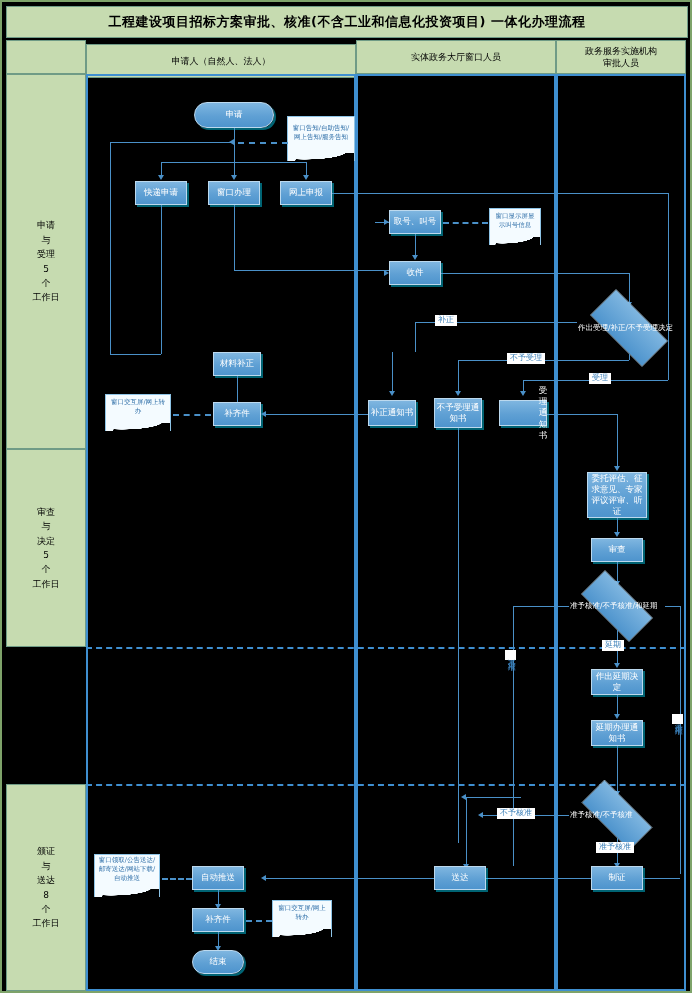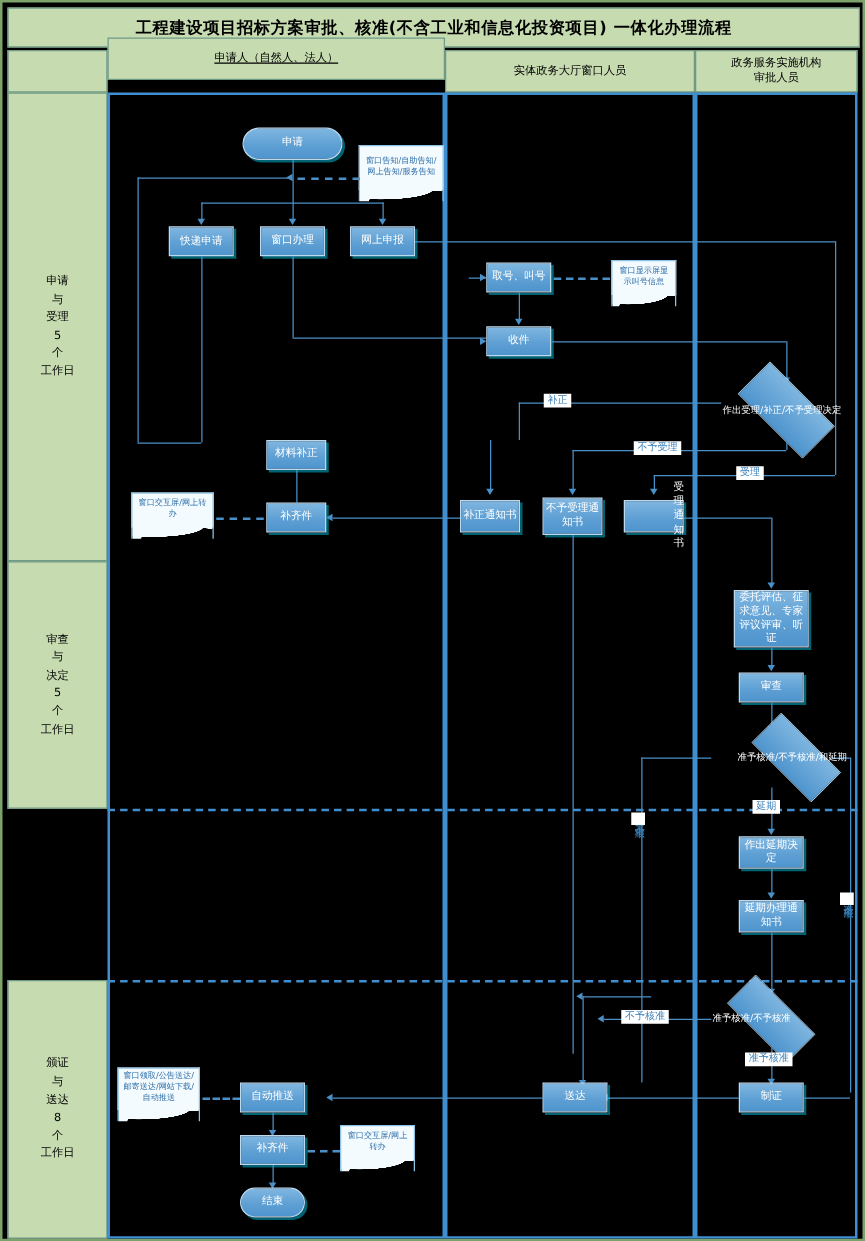--- a/index.html
+++ b/index.html
@@ -17,21 +17,21 @@
     display:flex;align-items:center;justify-content:center;
     font-size:13px;font-weight:bold;color:#000;letter-spacing:.5px;
   }
   .colhead{
     position:absolute;height:34px;background:#c6dbb0;
     border:1px solid #6f9b86;
     display:flex;align-items:center;justify-content:center;text-align:center;
     font-size:9px;color:#000;line-height:1.35;box-sizing:border-box;
   }
   .ch-blank{left:4px;top:38px;width:80px;}
-  .ch-a{left:84px;top:28px;width:270px;text-decoration:underline;}
+  .ch-a{left:84px;top:42px;width:270px;}
   .ch-b{left:354px;top:38px;width:200px;}
   .ch-c{left:554px;top:38px;width:130px;}
   
   .stage{
     position:absolute;left:4px;width:80px;background:#c6dbb0;
     border:1px solid #6f9b86;box-sizing:border-box;
     display:flex;align-items:center;justify-content:center;text-align:center;
     font-size:9px;color:#000;line-height:1.6;padding:2px;
   }
   .stage.small{font-size:8.5px;line-height:1.5;}
@@ -127,21 +127,21 @@
   <div class="arw l" style="left:227px;top:137px;"></div>
 
   <div class="ln lnh" style="left:159px;top:160px;width:146px;"></div>
   <div class="ln lnv" style="left:232px;top:140px;height:35px;"></div>
   <div class="ln lnv" style="left:159px;top:160px;height:15px;"></div>
   <div class="ln lnv" style="left:304px;top:160px;height:15px;"></div>
   <div class="arw d" style="left:155.5px;top:173px;"></div>
   <div class="arw d" style="left:228.5px;top:173px;"></div>
   <div class="arw d" style="left:300.5px;top:173px;"></div>
 
-  <div class="node" style="left:133px;top:179px;width:52px;height:24px;font-family:Liberation Serif, serif;">快递申请</div>
+  <div class="node" style="left:133px;top:179px;width:52px;height:24px;">快递申请</div>
   <div class="node" style="left:206px;top:179px;width:52px;height:24px;">窗口办理</div>
   <div class="node" style="left:278px;top:179px;width:52px;height:24px;">网上申报</div>
 
   <div class="ln lnv" style="left:232px;top:203px;height:65px;"></div>
   <div class="ln lnh" style="left:232px;top:268px;width:155px;"></div>
 
   <div class="ln lnh" style="left:330px;top:191px;width:336px;"></div>
   <div class="ln lnv" style="left:666px;top:191px;height:130px;"></div>
 
   <div class="ln lnv" style="left:159px;top:203px;height:149px;"></div>
@@ -209,21 +209,21 @@
   <div class="arw d" style="left:611.5px;top:464px;"></div>
 
   <div class="node" style="left:585px;top:470px;width:60px;height:46px;">委托评估、征求意见、专家评议评审、听证</div>
   <div class="ln lnv" style="left:615px;top:516px;height:15px;"></div>
   <div class="arw d" style="left:611.5px;top:530px;"></div>
 
   <div class="node" style="left:589px;top:536px;width:52px;height:24px;">审查</div>
   <div class="ln lnv" style="left:615px;top:560px;height:20px;"></div>
   <div class="arw d" style="left:611.5px;top:579px;"></div>
 
-  <div class="node dec" style="left:567px;top:580px;width:96px;height:48px;margin-left:20px;">
+  <div class="node dec" style="left:567px;top:580px;width:96px;height:48px;">
     <div class="dec-shape"></div>
     <div class="dec-txt">准予核准/不予核准/和延期</div>
   </div>
 
   <div class="ln lnh" style="left:511px;top:604px;width:56px;"></div>
   <div class="ln lnv" style="left:511px;top:604px;height:260px;"></div>
   <div class="elab vert" style="left:503px;top:648px;">不予核准</div>
 
   <div class="ln lnh" style="left:663px;top:604px;width:15px;"></div>
   <div class="ln lnv" style="left:678px;top:604px;height:268px;"></div>

